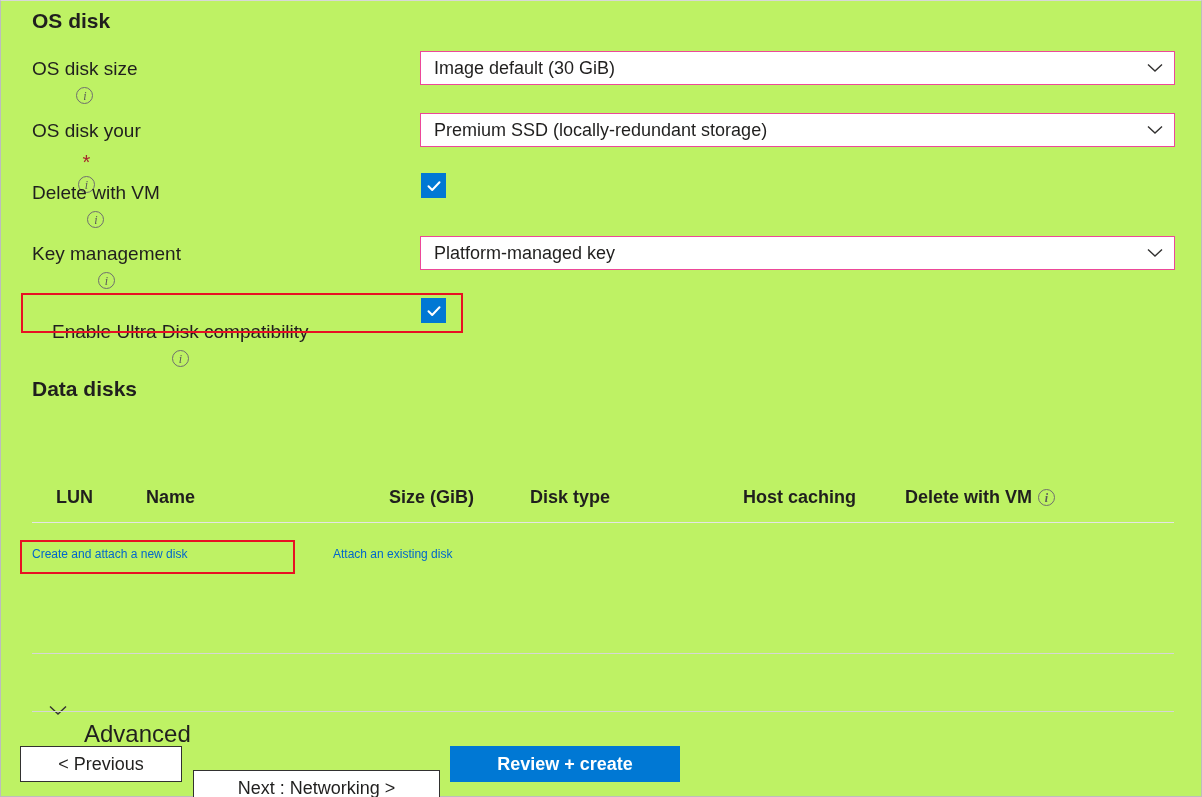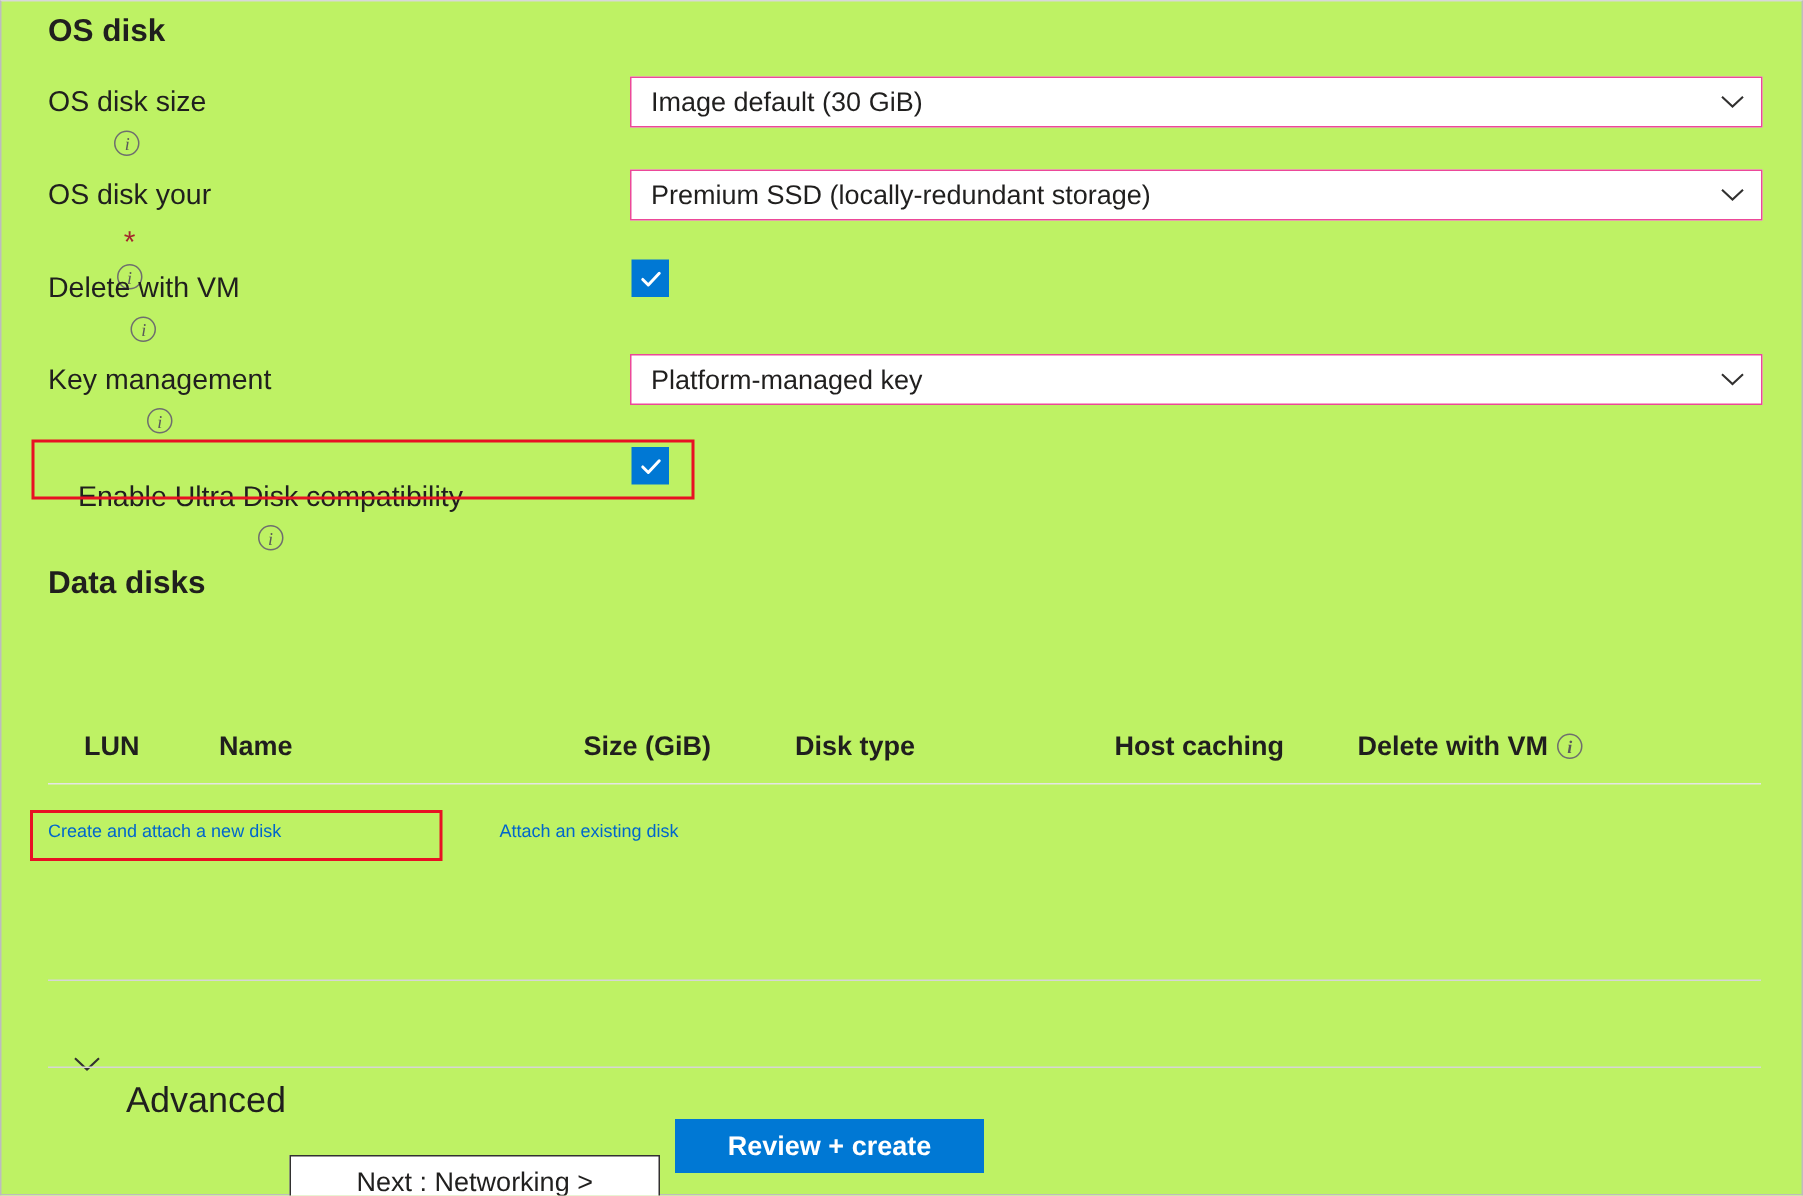--- a/index.html
+++ b/index.html
@@ -277,16 +277,17 @@
     <span>
       <svg viewBox="0 0 18 11" width="18" height="11">
           <path d="M1 1.5 L9 9 L17 1.5" fill="none" stroke="#323130" stroke-width="1.4"></path>
         </svg>
     </span>
     <span class="acc-label">Advanced</span>
   </div>
 
   <div class="abs hr-strong" style="left:31px; top:710px; width:1142px;"></div>
 
+  <div class="abs btn btn-secondary" style="left:19px; top:745px; width:162px;">&lt; Previous</div>
   <div class="abs btn btn-secondary" style="left:192px; top:745px; width:247px;margin-top:24px;">Next : Networking &gt;</div>
-  <div class="abs btn btn-primary" style="left:449px; top:745px; width:206px;">Review + create</div>
+  <div class="abs btn btn-primary" style="left:449px; top:745px; width:230px;">Review + create</div>
 
 </div>
 
 </body></html>

